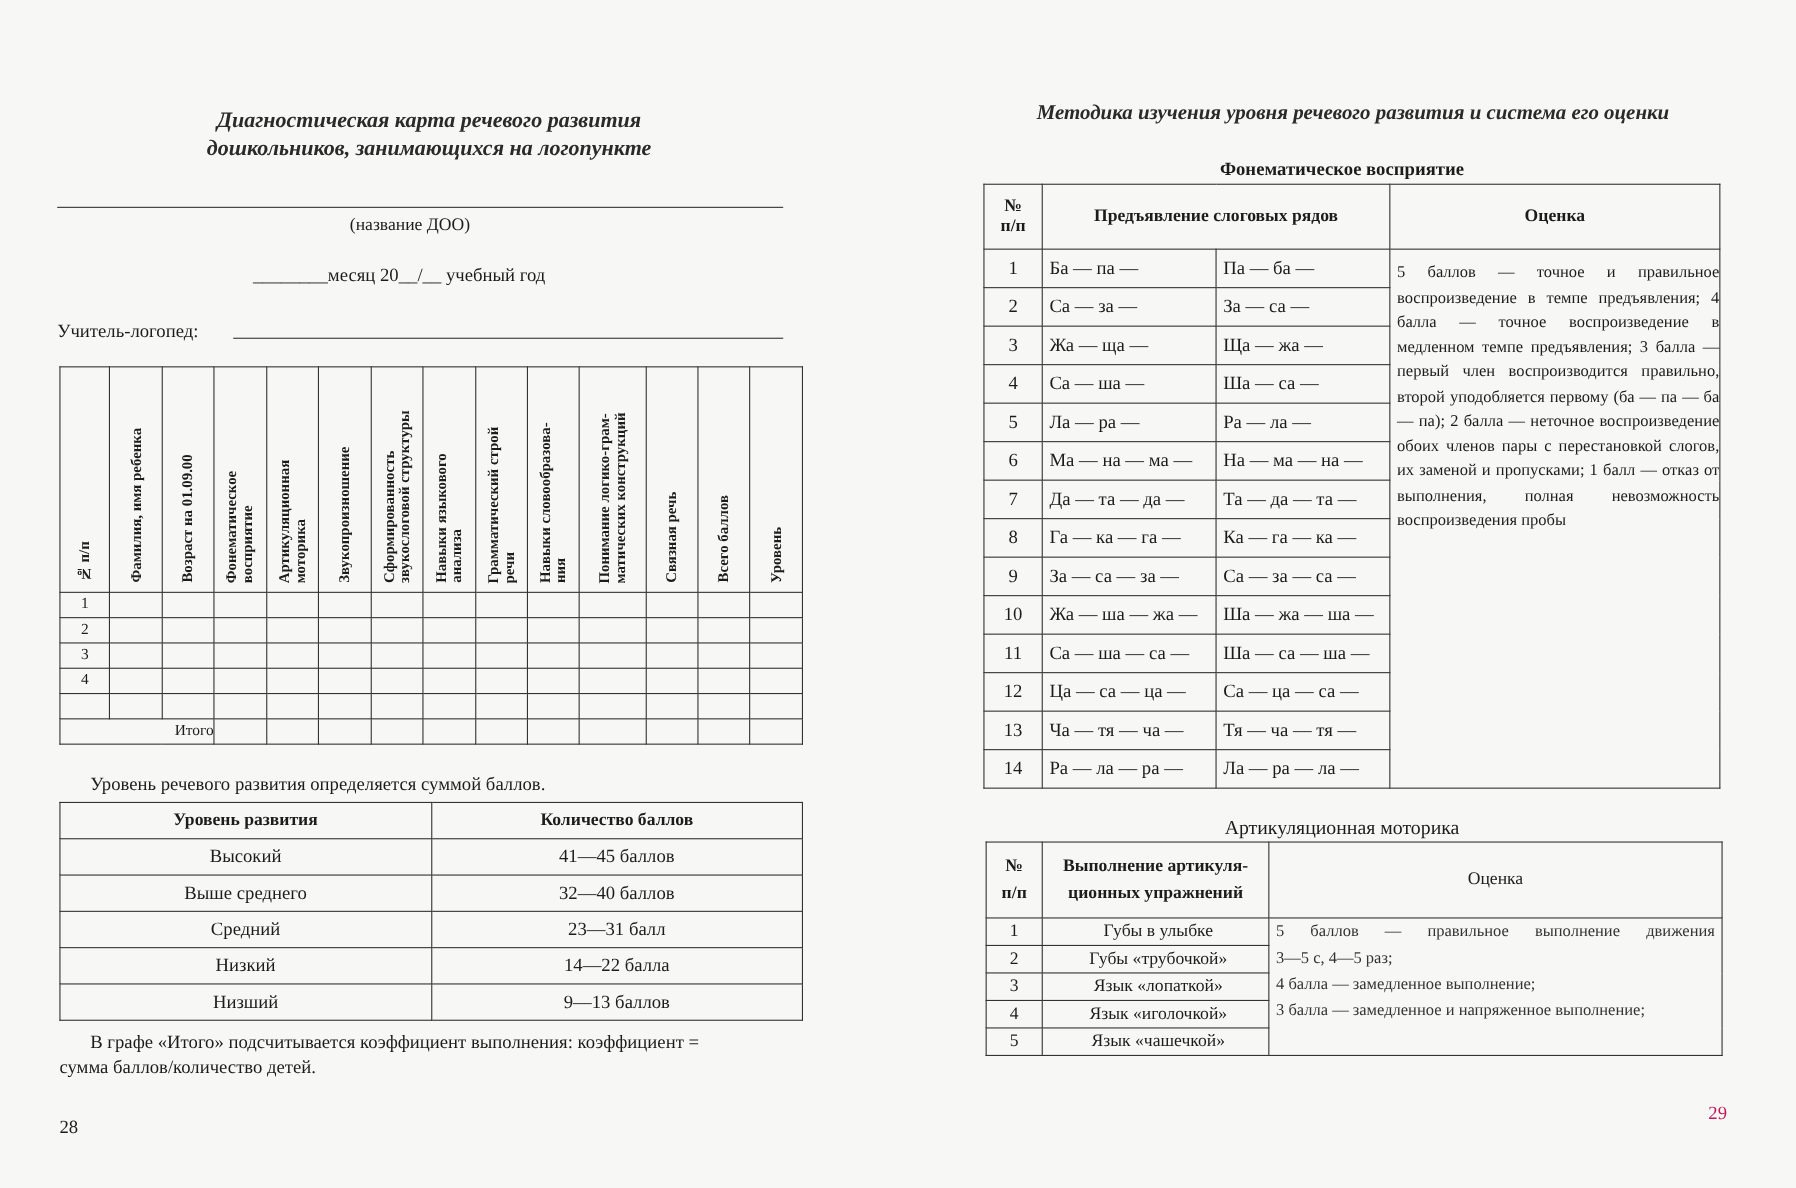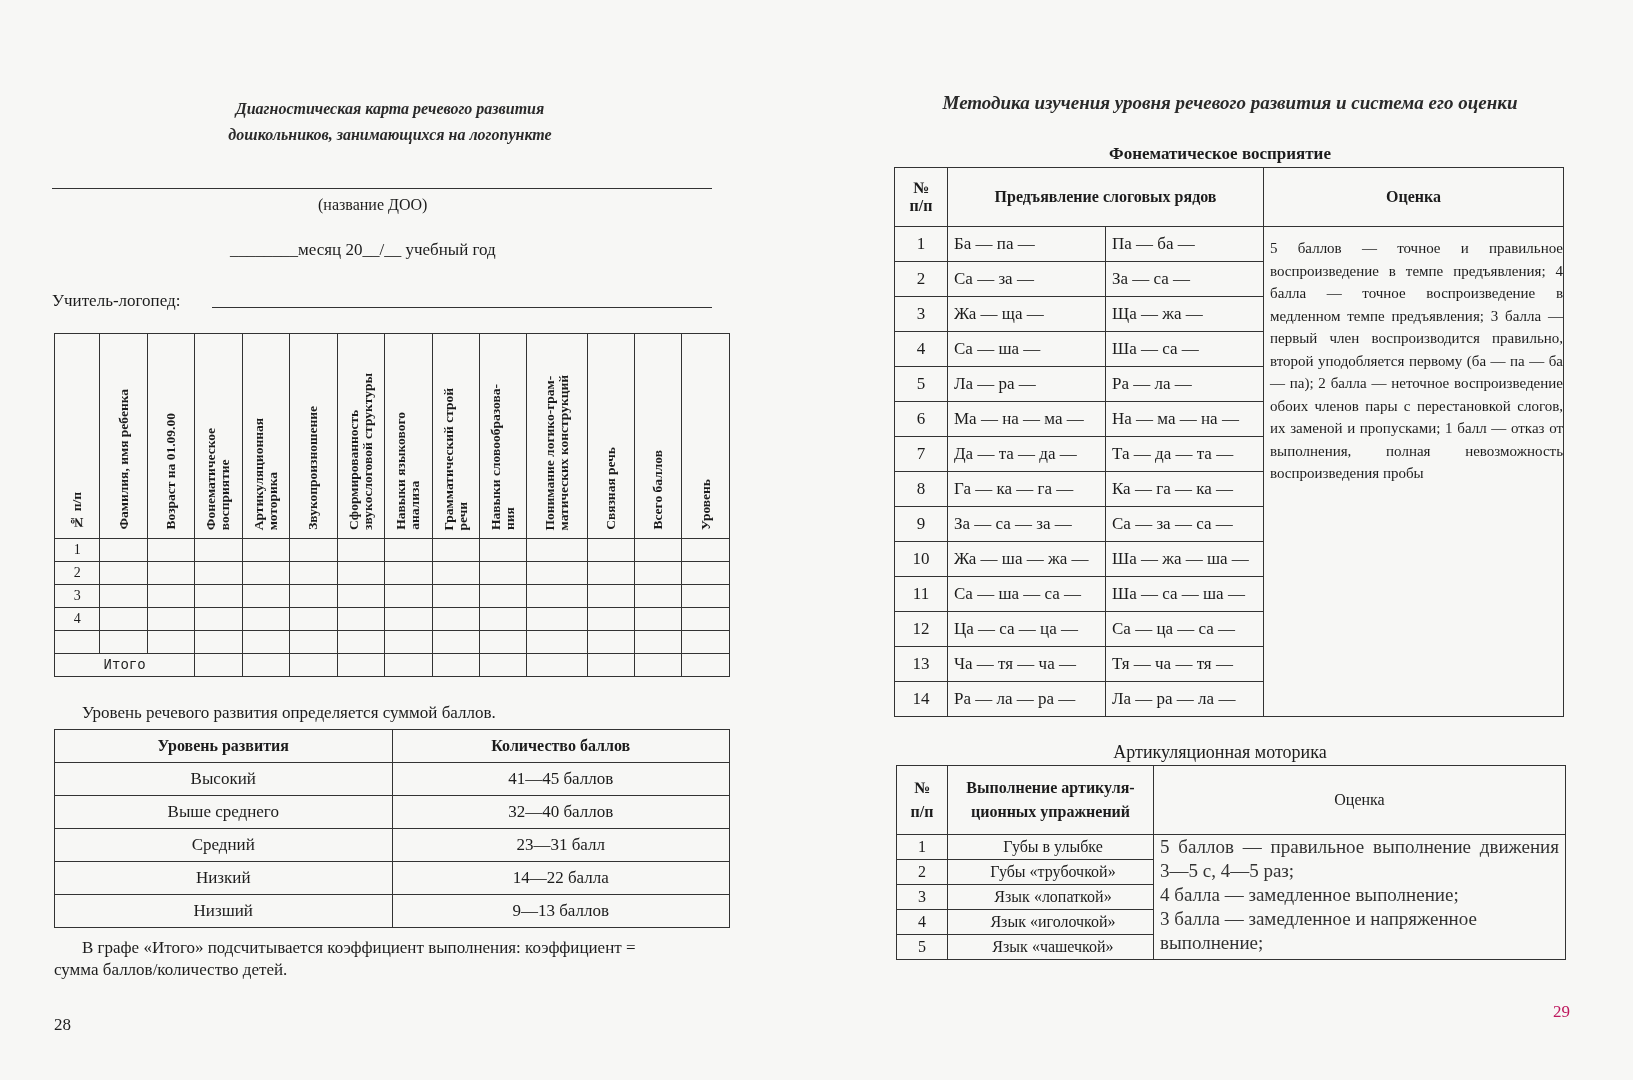--- a/index.html
+++ b/index.html
@@ -9,39 +9,39 @@
     font-family: "Liberation Serif", "DejaVu Serif", serif;
     color: #1c1c1c;
     position: relative;
     overflow: hidden;
   }
   .page { position: absolute; top: 0; height: 1080px; }
   .page-left { left: 0; width: 780px; }
 
   .title-italic {
     position: absolute; font-style: italic; font-weight: bold;
-    font-size: 16px; color: #2a2a2a; text-align: center; line-height: 26px;
+    font-size: 20px; color: #2a2a2a; text-align: center; line-height: 26px;
   }
   .line { position: absolute; border-top: 1.5px solid #333; height: 0; }
   .small-text { position: absolute; font-size: 16px; }
   .body-text { position: absolute; font-size: 17px; line-height: 22px; }
 
   
   table { border-collapse: collapse; }
   .diag { position: absolute; left: 54px; top: 333px; width: 676px; }
   .diag td, .diag th { border: 1.2px solid #333; padding: 0; font-size: 13px; font-weight: bold; }
   .diag th { height: 204px; vertical-align: bottom; }
   .vert {
     writing-mode: vertical-rl; transform: rotate(180deg);
     text-align: left; padding: 4px 2px; line-height: 14px; font-weight: bold;
     font-family: "Liberation Serif", serif; font-size: 13.5px; white-space: pre-line;
     display: inline-block; max-height: 196px;
   }
   .diag td { height: 22px; font-weight: normal; font-size: 14px; text-align: center; }
-  .diag td.itogo { text-align: center; padding-left: 0; font-family: Liberation Mono, monospace; }
+  .diag td.itogo { text-align: right; padding-left: 0; }
 
   
   .levels { position: absolute; left: 54px; top: 729px; width: 676px; }
   .levels td, .levels th { border: 1.2px solid #333; text-align: center; font-size: 17px; height: 30px; }
   .levels th { font-weight: bold; font-size: 16px; margin-top: 16px; }
 
   
   .phon { position: absolute; left: 894px; top: 167px; width: 670px; }
   .phon td, .phon th { border: 1.2px solid #333; font-size: 17px; }
   .phon th { font-weight: bold; font-size: 16px; text-align: center; height: 56px; }
@@ -53,21 +53,21 @@
   }
 
   .sect-title { position: absolute; font-size: 17px; font-weight: bold; text-align: center; }
 
   
   .artic { position: absolute; left: 896px; top: 765px; width: 670px; }
   .artic td, .artic th { border: 1.2px solid #333; font-size: 16px; }
   .artic th { font-weight: bold; text-align: center; height: 66px; line-height: 24px; }
   .artic td.num { text-align: center; width: 48px; height: 22px; }
   .artic td.ex { padding-left: 6px; width: 198px; text-align: center; }
-  .artic td.score { vertical-align: top; font-size: 19px; line-height: 24px; padding: 0 6px; color: #333; }
+  .artic td.score { vertical-align: top; font-size: 15px; line-height: 24px; padding: 0 6px; color: #333; }
 
   .page-num { position: absolute; font-size: 17px; }
 </style>
 </head>
 <body>
 
 <div class="page page-left">
   <div class="title-italic" style="left:150px; top:96px; width:480px;">
     <div>Диагностическая карта речевого развития</div>
     <div>дошкольников, занимающихся на логопункте</div>

